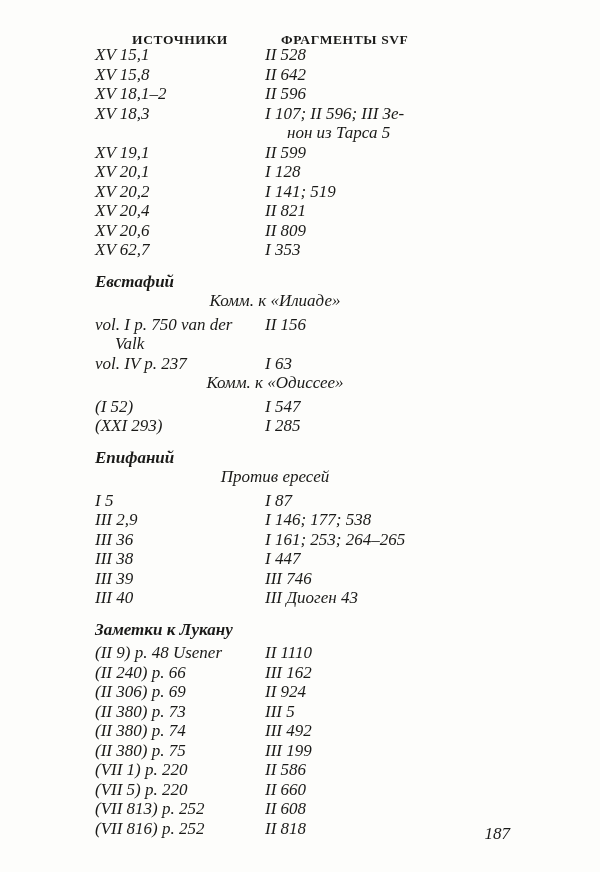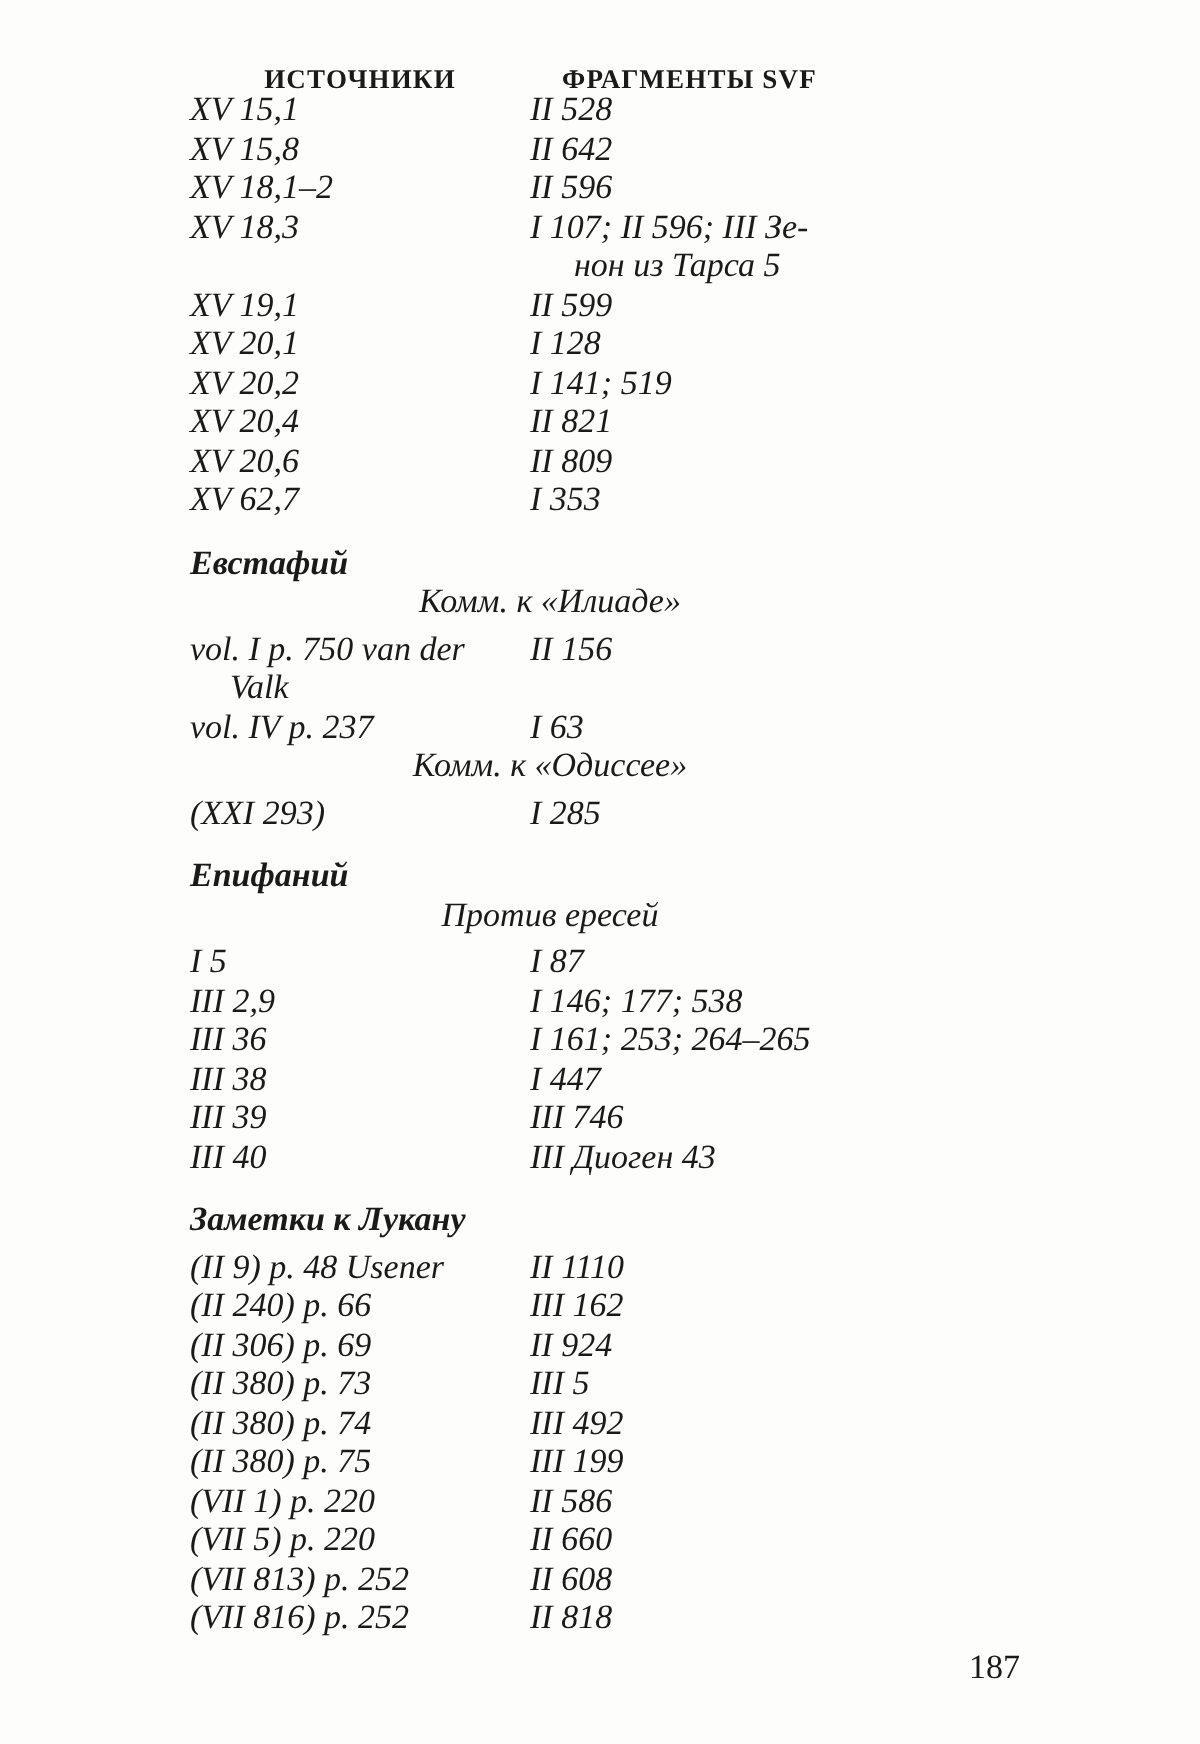--- a/index.html
+++ b/index.html
@@ -66,20 +66,21 @@
   }
   .cell-frag { flex: 1; }
   .line { white-space: nowrap; }
   .cell-src .line.cont { padding-left: 20px; }
   .cell-frag .line.cont { padding-left: 22px; }
   .page-number {
     position: absolute;
     right: 90px;
     top: 824px;
     font-size: 17px;
+    font-style: italic;
   }
 </style>
 </head>
 <body>
 
 <div class="page">
 
   <div class="table-header">
     <span class="hdr-src">ИСТОЧНИКИ</span>
     <span class="hdr-frag">ФРАГМЕНТЫ SVF</span>
@@ -190,20 +191,28 @@
             </div>
             <div class="cell-frag">
               <div class="line">I 63</div>
             </div>
           </div>
         </div>
         <div class="subtitle">Комм. к «Одиссее»</div>
         <div class="rows after-head">
           <div class="row">
             <div class="cell-src">
+              <div class="line">(I 52)</div>
+            </div>
+            <div class="cell-frag">
+              <div class="line">I 547</div>
+            </div>
+          </div>
+          <div class="row">
+            <div class="cell-src">
               <div class="line">(XXI 293)</div>
             </div>
             <div class="cell-frag">
               <div class="line">I 285</div>
             </div>
           </div>
         </div>
       </div>
       <div class="section">
         <div class="section-title">Епифаний</div>

